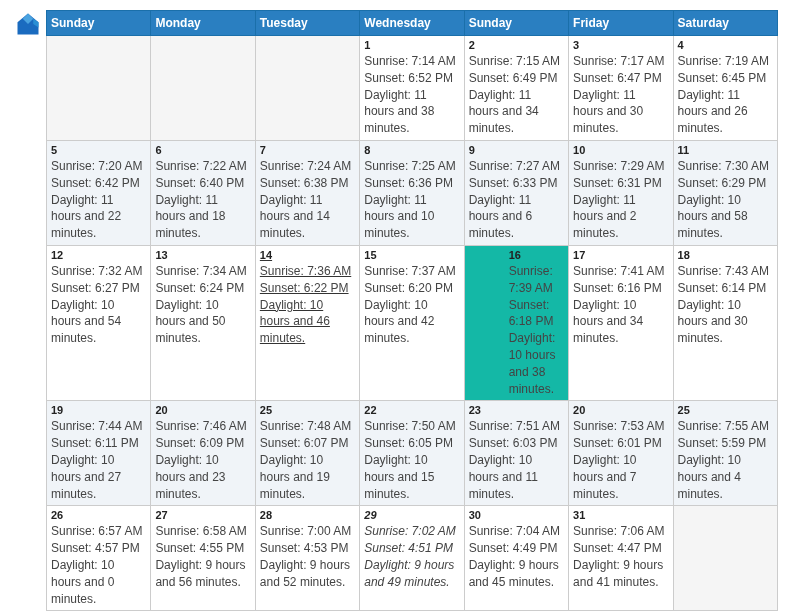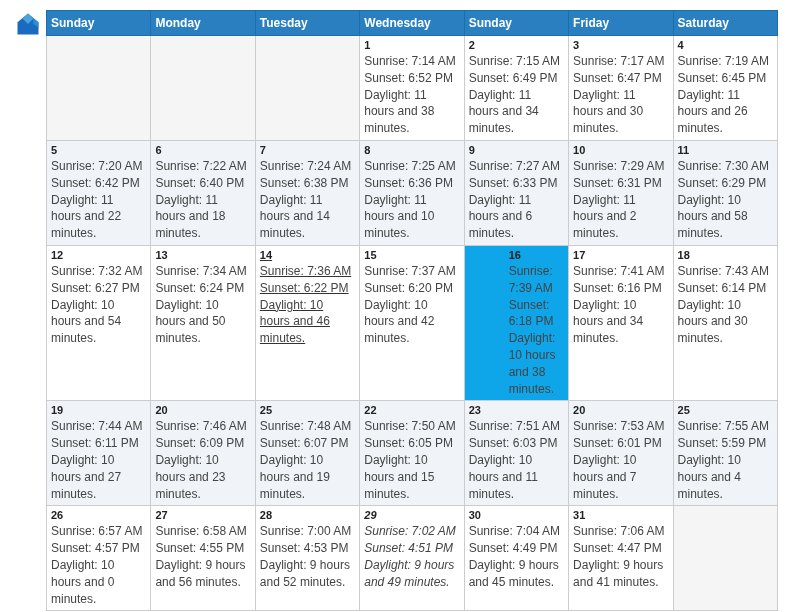--- a/index.html
+++ b/index.html
@@ -189,21 +189,21 @@
             <div class="day-info">Sunrise: 7:34 AM<br>Sunset: 6:24 PM<br>Daylight: 10 hours and 50 minutes.</div>
           </td>
           <td style="background: rgb(255, 255, 255); text-decoration: underline;">
             <div class="day-number">14</div>
             <div class="day-info">Sunrise: 7:36 AM<br>Sunset: 6:22 PM<br>Daylight: 10 hours and 46 minutes.</div>
           </td>
           <td style="background: rgb(255, 255, 255);">
             <div class="day-number">15</div>
             <div class="day-info">Sunrise: 7:37 AM<br>Sunset: 6:20 PM<br>Daylight: 10 hours and 42 minutes.</div>
           </td>
-          <td style="background: #0ea5e9; padding-left: 44px;">
+          <td style="background: #14b8a6; padding-left: 44px;">
             <div class="day-number">16</div>
             <div class="day-info">Sunrise: 7:39 AM<br>Sunset: 6:18 PM<br>Daylight: 10 hours and 38 minutes.</div>
           </td>
           <td style="background: rgb(255, 255, 255);">
             <div class="day-number">17</div>
             <div class="day-info">Sunrise: 7:41 AM<br>Sunset: 6:16 PM<br>Daylight: 10 hours and 34 minutes.</div>
           </td>
           <td style="background: rgb(255, 255, 255);">
             <div class="day-number">18</div>
             <div class="day-info">Sunrise: 7:43 AM<br>Sunset: 6:14 PM<br>Daylight: 10 hours and 30 minutes.</div>

